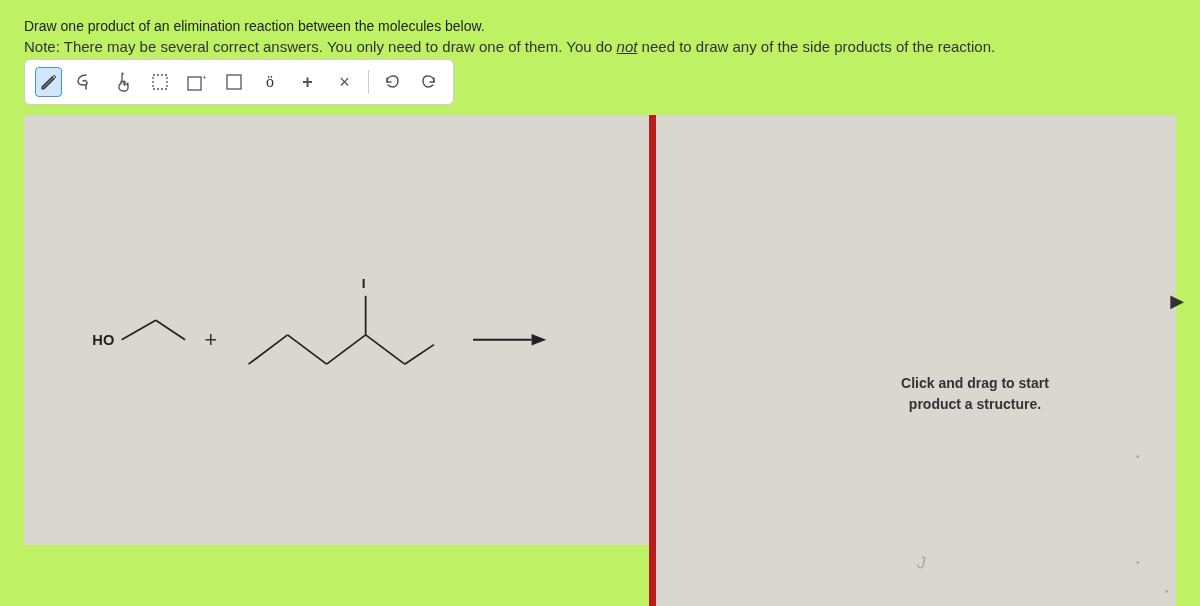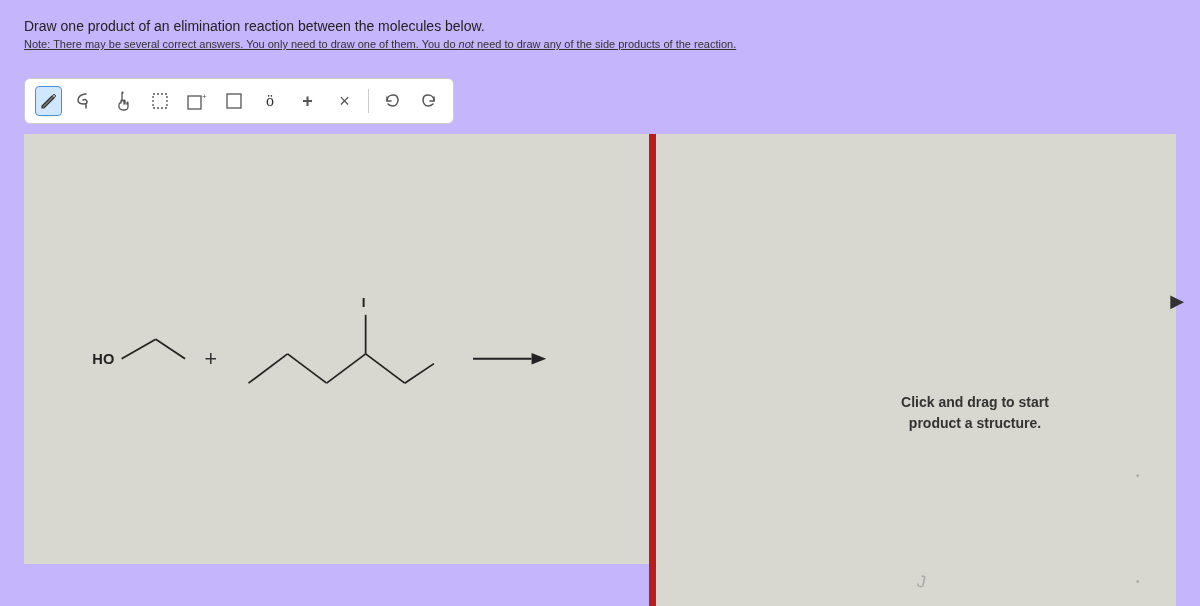--- a/index.html
+++ b/index.html
@@ -7,36 +7,35 @@
       font-family: Arial, sans-serif;
       background: #f0f0f0;
       width: 1200px;
       height: 606px;
       overflow: hidden;
       position: relative;
     }
     .page {
       width: 1200px;
       height: 606px;
-      background: #c4b5fd;
+      background: #bef264;
       padding: 18px 24px 12px 24px;
       position: relative;
     }
     .instruction-text {
       font-size: 14px;
       color: #222;
       margin-bottom: 4px;
       font-family: Arial, sans-serif;
     }
     .note-text {
-      font-size: 11px;
-      color: #333;
-      margin-bottom: 28px;
+      font-size: 15px;
+      color: #333;
+      margin-bottom: 4px;
       font-family: Arial, sans-serif;
-      text-decoration: underline;
     }
     .not-underline {
       text-decoration: underline;
       font-style: italic;
     }
     .toolbar {
       display: flex;
       align-items: center;
       background: white;
       border: 1.5px solid #ccc;

